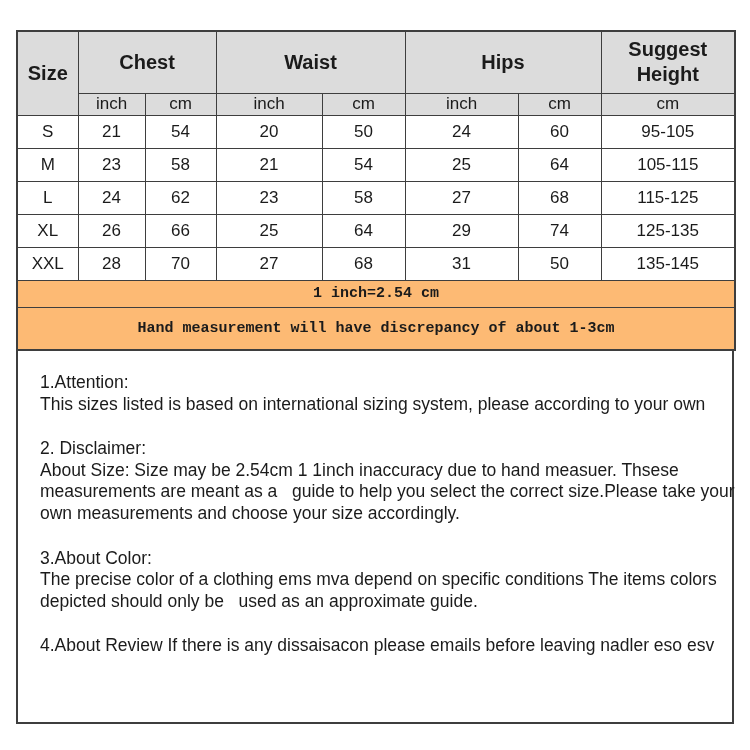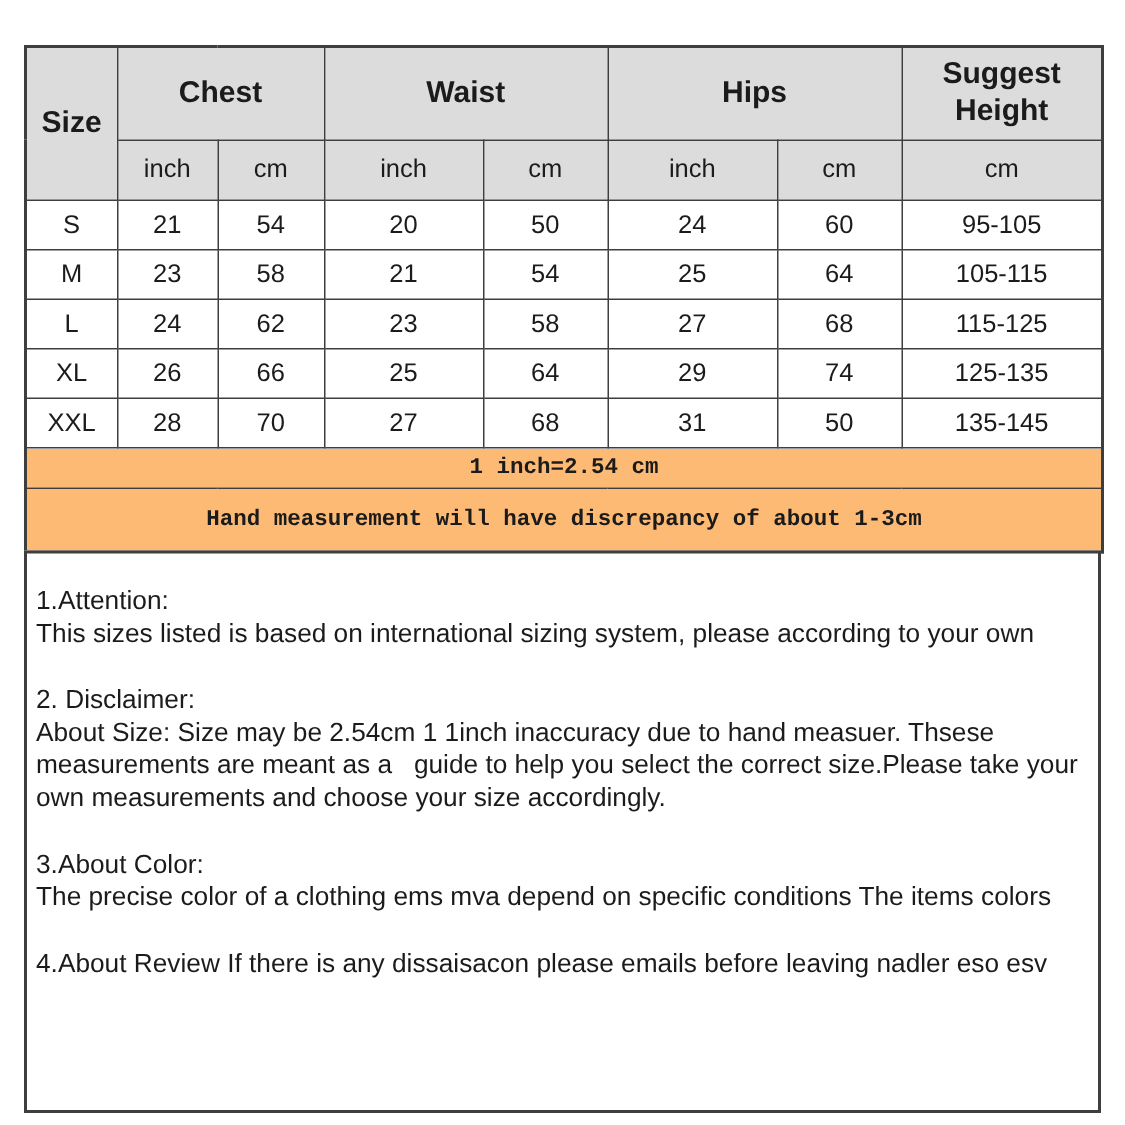--- a/index.html
+++ b/index.html
@@ -14,36 +14,36 @@
     border-collapse:collapse;table-layout:fixed;width:718px;
     border:2px solid #3e3e3e;
   }
   table.size-chart th, table.size-chart td{
     border:1px solid #3e3e3e;text-align:center;vertical-align:middle;
     padding:0;overflow:hidden;
   }
   .hdr{background:#dcdcdc;font-weight:bold;font-size:20px;line-height:1.25;}
   .unit{background:#dcdcdc;font-weight:normal;font-size:17px;}
   tr.r1{height:62px;}
-  tr.r2{height:40px;margin-left:30px;}
+  tr.r2{height:22px;margin-left:30px;}
   tr.data{height:33px;}
   tr.data td{font-size:17px;background:#ffffff;}
   tr.foot1{height:27px;}
   tr.foot2{height:43px;border-radius:10px;}
   .mono{
     font-family:"Liberation Mono","DejaVu Sans Mono",monospace;
     font-weight:bold;font-size:15px;background:#fdba74;
   }
   .notes{
     margin-top:-2px;width:718px;height:375px;box-sizing:border-box;
     border:2px solid #3e3e3e;background:#ffffff;
     padding:21px 8px 0 6px;
     font-size:17.5px;line-height:21.6px;color:#1b1b1b;
   }
-  .note{margin:0 0 23px 0;}
+  .note{margin:0 0 23px 16px;}
   .note .ln{white-space:pre;}
 </style>
 </head>
 <body>
 
 <div class="page">
   <div class="wrap">
 
     <table class="size-chart">
       <colgroup>
@@ -141,20 +141,21 @@
       </div>
       <div class="note">
         <div class="ln">2. Disclaimer:</div>
         <div class="ln">About Size: Size may be 2.54cm 1 1inch inaccuracy due to hand measuer. Thsese</div>
         <div class="ln">measurements are meant as a   guide to help you select the correct size.Please take your</div>
         <div class="ln">own measurements and choose your size accordingly.</div>
       </div>
       <div class="note">
         <div class="ln">3.About Color:</div>
         <div class="ln">The precise color of a clothing ems mva depend on specific conditions The items colors</div>
+        <div class="ln">depicted should only be   used as an approximate guide.</div>
       </div>
       <div class="note">
         <div class="ln">4.About Review If there is any dissaisacon please emails before leaving nadler eso esv</div>
       </div>
     </div>
 
   </div>
 </div>
 
 </body></html>

